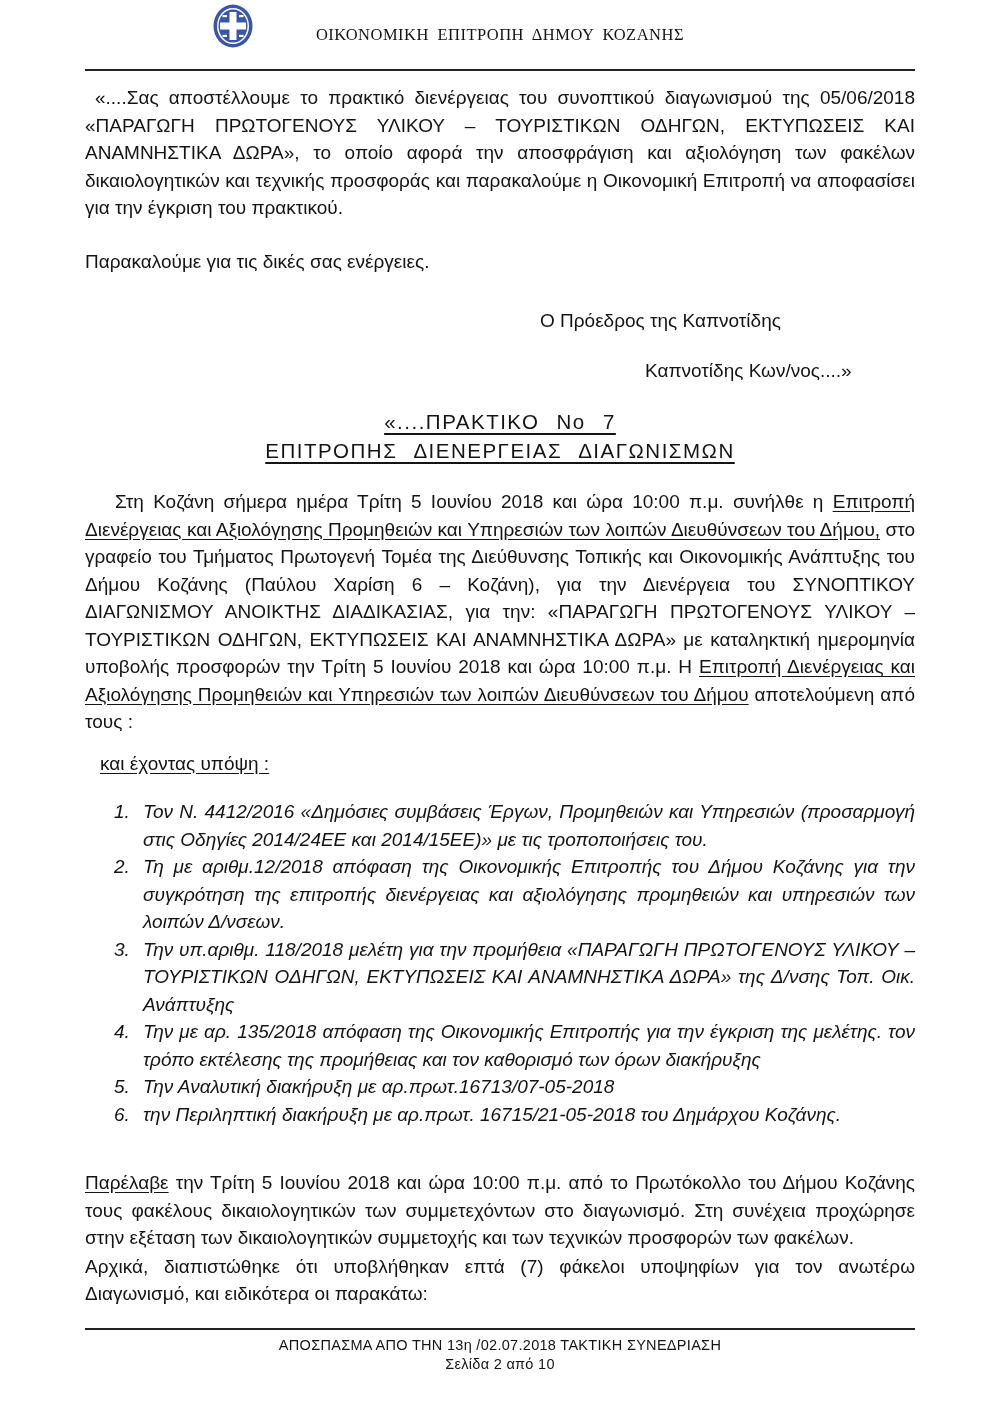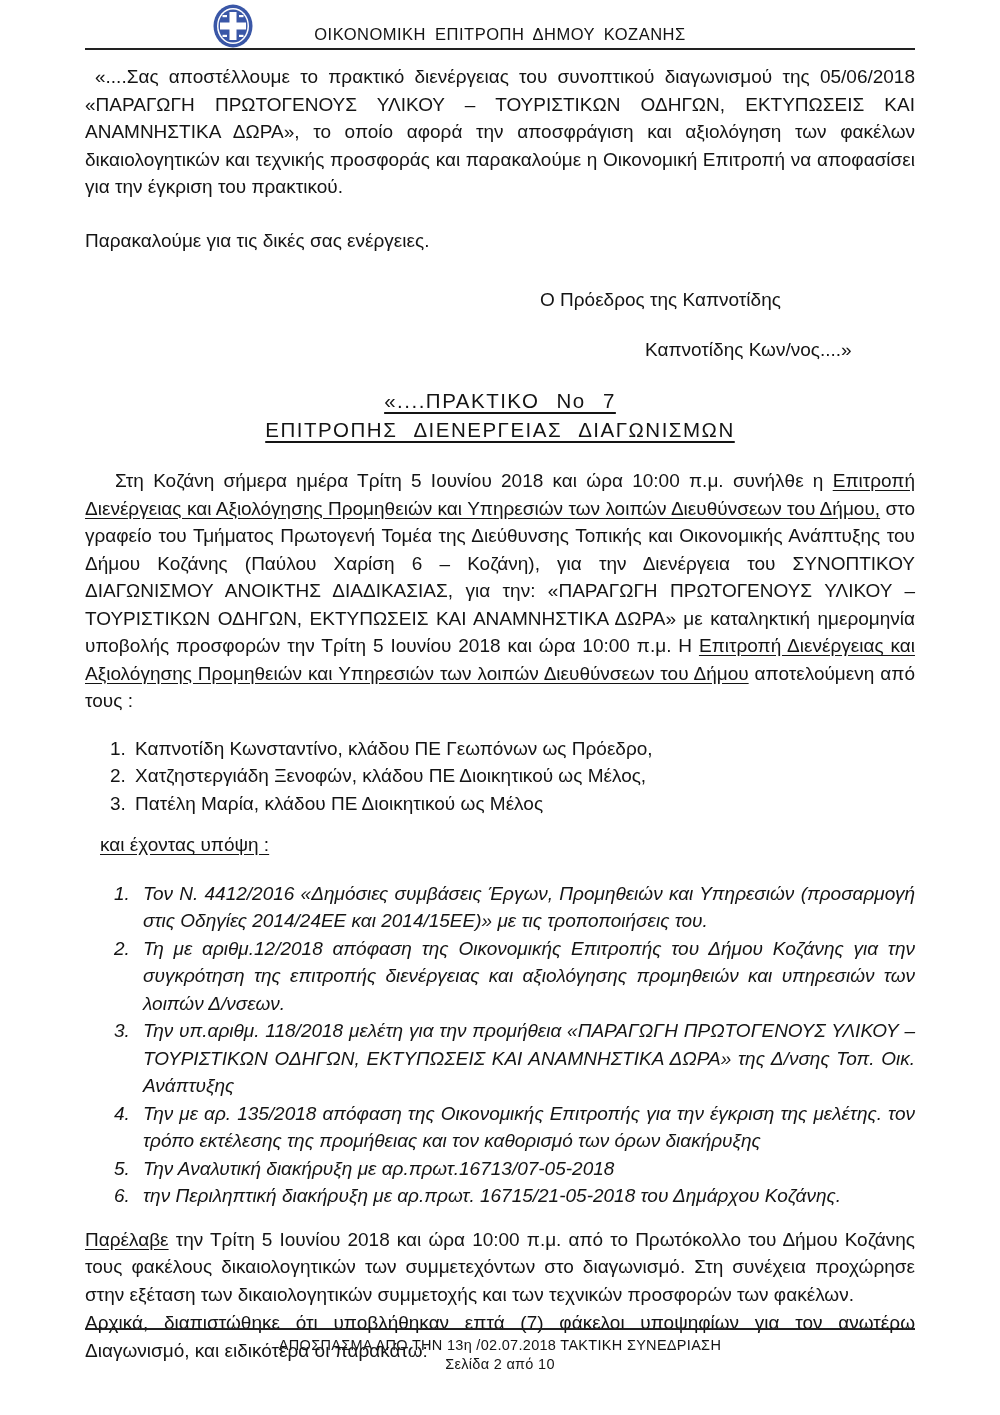--- a/index.html
+++ b/index.html
@@ -8,23 +8,24 @@
     background:#ffffff; color:#141414;
     font-family:"Liberation Sans", sans-serif;
     font-size:19px; line-height:27.5px;
     position:relative; overflow:hidden;
   }
   .page { padding:0 85px; position:relative; }
 
   
   header {
     position:relative;
-    padding-top:24px; padding-bottom:3px;
+    padding-top:24px; padding-bottom:24px;
     border-bottom:2px solid #222;
     text-align:center;
+    font-family:Liberation Serif, serif;
   }
   .logo { position:absolute; left:128px; top:4px; width:40px; height:44px; }
   .h-line { font-size:16.5px; line-height:21px; letter-spacing:.5px; word-spacing:4px; }
 
   
   p { margin:0; }
   .just { text-align:justify; }
   .u { text-decoration:underline; text-underline-offset:3px; }
   .p-intro { margin-top:13px; text-indent:10px; }
   .p-please { margin-top:26px; }
@@ -34,21 +35,21 @@
                text-decoration:underline; text-underline-offset:4px; line-height:28px; }
   .title-1 { margin-top:24px; }
   .title-2 { margin-top:1px; }
   .p-main { margin-top:23px; text-indent:30px; }
   ol { margin:0; }
   ol.members { margin-top:20px; padding-left:46px; }
   ol.members li { text-align:left; padding-left:4px; }
   .regard { margin-top:14px; margin-left:15px; }
   ol.considerations { margin-top:21px; padding-left:50px; }
   ol.considerations li { text-align:justify; padding-left:8px;font-style:italic; }
-  .p-receive { margin-top:16px; }
+  .p-receive { margin-top:41px; }
   .p-initial { margin-top:1px; }
 
   
   footer {
     position:absolute; bottom:41px; left:85px; right:85px;
     border-top:2px solid #222;
     text-align:center; font-size:14.5px; line-height:19px;
     padding-top:6px; letter-spacing:.3px;
   }
 </style>
@@ -81,25 +82,20 @@
     <p class="p-please">Παρακαλούμε για τις δικές σας ενέργειες.</p>
 
     <p class="sig-role">Ο Πρόεδρος της Καπνοτίδης</p>
     <p class="sig-name">Καπνοτίδης Κων/νος....»</p>
 
     <p class="doc-title title-1">«....ΠΡΑΚΤΙΚΟ Νο 7</p>
     <p class="doc-title title-2">ΕΠΙΤΡΟΠΗΣ  ΔΙΕΝΕΡΓΕΙΑΣ  ΔΙΑΓΩΝΙΣΜΩΝ</p>
 
     <p class="just p-main"><span>Στη Κοζάνη σήμερα ημέρα Τρίτη 5 Ιουνίου 2018 και ώρα 10:00 π.μ. συνήλθε η </span><span class="u">Επιτροπή Διενέργειας και Αξιολόγησης Προμηθειών και Υπηρεσιών των λοιπών Διευθύνσεων του Δήμου,</span><span> στο γραφείο του Τμήματος Πρωτογενή Τομέα της Διεύθυνσης Τοπικής και Οικονομικής Ανάπτυξης του Δήμου Κοζάνης (Παύλου Χαρίση 6 – Κοζάνη), για την Διενέργεια του ΣΥΝΟΠΤΙΚΟΥ ΔΙΑΓΩΝΙΣΜΟΥ ΑΝΟΙΚΤΗΣ ΔΙΑΔΙΚΑΣΙΑΣ, για την: «ΠΑΡΑΓΩΓΗ ΠΡΩΤΟΓΕΝΟΥΣ ΥΛΙΚΟΥ – ΤΟΥΡΙΣΤΙΚΩΝ ΟΔΗΓΩΝ, ΕΚΤΥΠΩΣΕΙΣ ΚΑΙ ΑΝΑΜΝΗΣΤΙΚΑ ΔΩΡΑ» με καταληκτική ημερομηνία υποβολής προσφορών την Τρίτη 5 Ιουνίου 2018 και ώρα 10:00 π.μ. Η </span><span class="u">Επιτροπή Διενέργειας και Αξιολόγησης Προμηθειών και Υπηρεσιών των λοιπών Διευθύνσεων του Δήμου</span><span> αποτελούμενη από τους :</span></p>
 
-    <ol class="members">
-        <li>Καπνοτίδη Κωνσταντίνο, κλάδου ΠΕ Γεωπόνων ως Πρόεδρο,</li>
-        <li>Χατζηστεργιάδη Ξενοφών, κλάδου ΠΕ Διοικητικού ως Μέλος,</li>
-        <li>Πατέλη Μαρία, κλάδου ΠΕ Διοικητικού ως Μέλος</li>
-      </ol>
 
     <p class="regard u">και έχοντας υπόψη :</p>
 
     <ol class="considerations">
         <li>Τον Ν. 4412/2016 «Δημόσιες συμβάσεις Έργων, Προμηθειών και Υπηρεσιών (προσαρμογή στις Οδηγίες 2014/24ΕΕ και 2014/15ΕΕ)» με τις τροποποιήσεις του.</li>
         <li>Τη με αριθμ.12/2018 απόφαση της Οικονομικής  Επιτροπής του Δήμου Κοζάνης για την συγκρότηση της επιτροπής διενέργειας και αξιολόγησης προμηθειών και υπηρεσιών των λοιπών Δ/νσεων.</li>
         <li>Την υπ.αριθμ. 118/2018 μελέτη για την προμήθεια «ΠΑΡΑΓΩΓΗ ΠΡΩΤΟΓΕΝΟΥΣ ΥΛΙΚΟΥ – ΤΟΥΡΙΣΤΙΚΩΝ ΟΔΗΓΩΝ, ΕΚΤΥΠΩΣΕΙΣ ΚΑΙ ΑΝΑΜΝΗΣΤΙΚΑ ΔΩΡΑ» της Δ/νσης Τοπ. Οικ. Ανάπτυξης</li>
         <li>Την με αρ. 135/2018 απόφαση της Οικονομικής Επιτροπής για την έγκριση της μελέτης. τον τρόπο εκτέλεσης της προμήθειας και τον καθορισμό των όρων διακήρυξης</li>
         <li>Την Αναλυτική διακήρυξη με αρ.πρωτ.16713/07-05-2018</li>
         <li>την Περιληπτική διακήρυξη  με αρ.πρωτ. 16715/21-05-2018  του  Δημάρχου Κοζάνης.</li>

